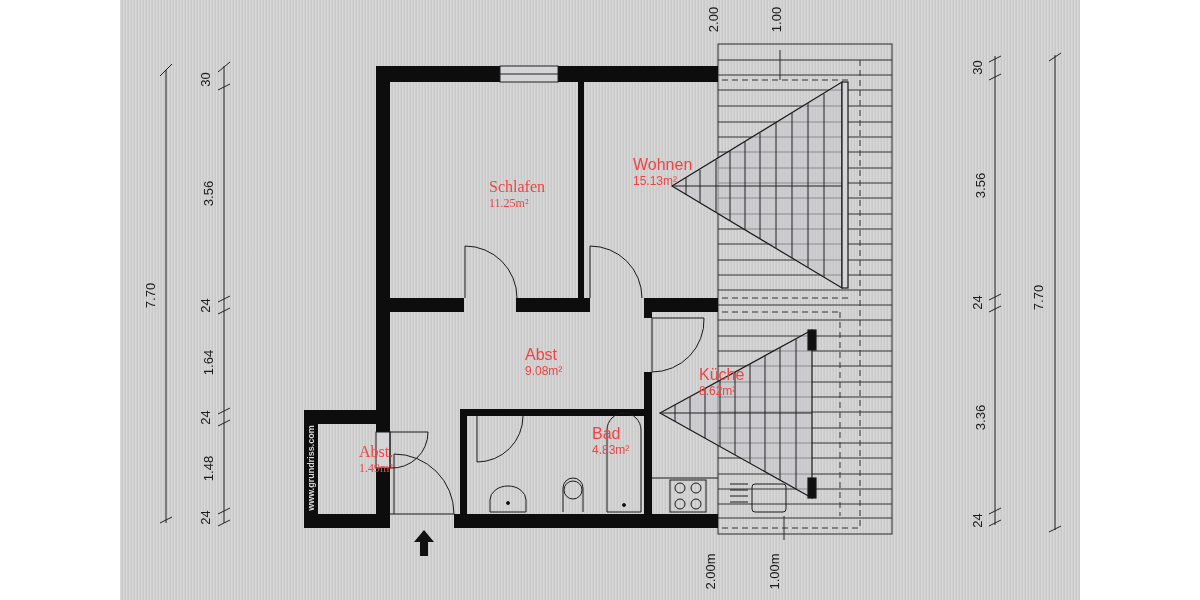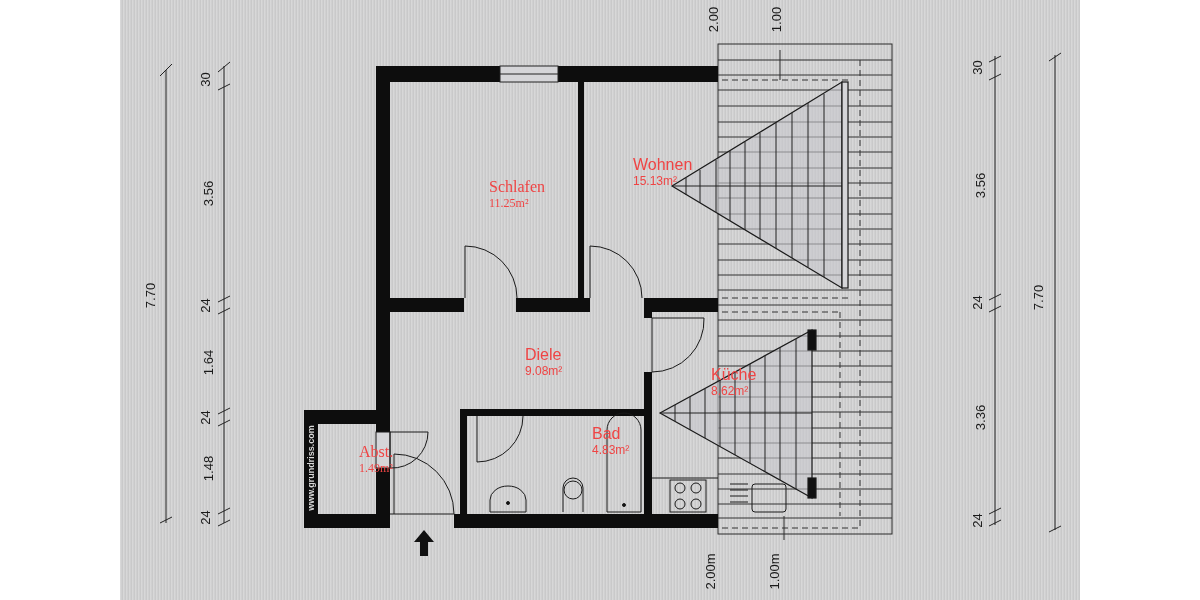--- a/index.html
+++ b/index.html
@@ -221,24 +221,24 @@
 
 <div class="lbl" style="left:461px;top:178px;font-family:Liberation Serif, serif;">
   <div class="room-name">Schlafen</div>
   <div class="room-area">11.25m²</div>
 </div>
 <div class="lbl" style="left:605px;top:156px;">
   <div class="room-name">Wohnen</div>
   <div class="room-area">15.13m²</div>
 </div>
 <div class="lbl" style="left:497px;top:346px;">
-  <div class="room-name">Diele</div>
+  <div class="room-name">Abst</div>
   <div class="room-area">9.08m²</div>
 </div>
-<div class="lbl" style="left:671px;top:366px;margin-left:12px;">
+<div class="lbl" style="left:671px;top:366px;">
   <div class="room-name">Küche</div>
   <div class="room-area">8.62m²</div>
 </div>
 <div class="lbl" style="left:564px;top:425px;">
   <div class="room-name">Bad</div>
   <div class="room-area">4.83m²</div>
 </div>
 <div class="lbl" style="left:331px;top:443px;font-family:Liberation Serif, serif;">
   <div class="room-name">Abst.</div>
   <div class="room-area">1.49m²</div>

